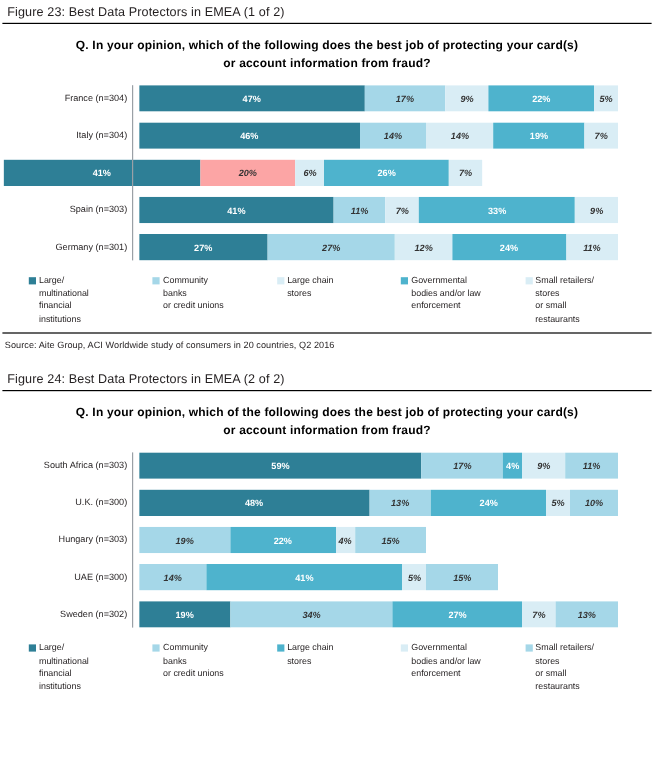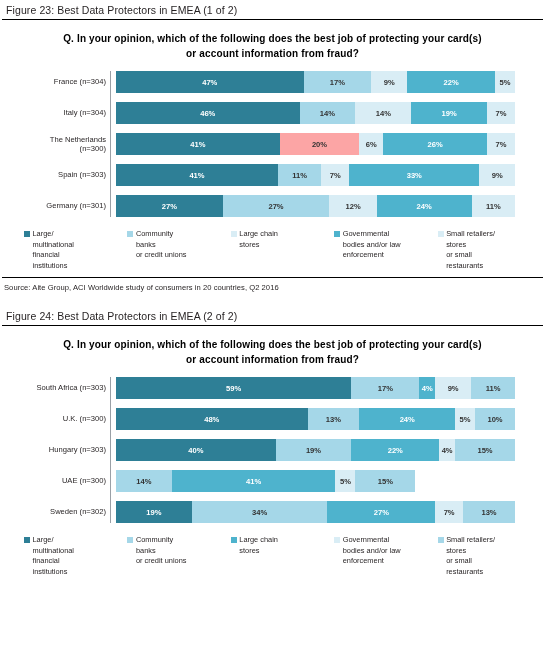--- a/index.html
+++ b/index.html
@@ -96,21 +96,21 @@
     align-items: center;
     justify-content: center;
     font-size: 7.6px;
     font-weight: bold;
     height: 100%;
     box-sizing: border-box;
     overflow: hidden;
     white-space: nowrap;
   }
   .seg.light-text { color: #ffffff; }
-  .seg.dark-text { color: #333333; }
+  .seg.dark-text { color: #333333; font-style: italic; }
 
   
   .legend {
     display: flex;
     padding: 12px 16px 0 24px;
     gap: 12px;
   }
   .legend-item {
     width: 100px;
     display: flex;
@@ -171,22 +171,20 @@
             <div class="row-label">Italy (n=304)</div>
             <div class="bar">
               <div class="seg light-text" style="background: rgb(46, 127, 150); width: 46%;">46%</div>
               <div class="seg dark-text" style="background: rgb(165, 215, 232); width: 14%;">14%</div>
               <div class="seg dark-text" style="background: rgb(217, 237, 245); width: 14%;">14%</div>
               <div class="seg light-text" style="background: rgb(78, 179, 205); width: 19%;">19%</div>
               <div class="seg dark-text" style="background: rgb(217, 237, 245); width: 7%;">7%</div>
             </div>
           </div>
           <div class="row">
-            <div class="row-label">The Netherlands
-(n=300)</div>
             <div class="bar">
               <div class="seg light-text" style="background: rgb(46, 127, 150); width: 41%;">41%</div>
               <div class="seg dark-text" style="background: #fca5a5; width: 20%;">20%</div>
               <div class="seg dark-text" style="background: rgb(217, 237, 245); width: 6%;">6%</div>
               <div class="seg light-text" style="background: rgb(78, 179, 205); width: 26%;">26%</div>
               <div class="seg dark-text" style="background: rgb(217, 237, 245); width: 7%;">7%</div>
             </div>
           </div>
           <div class="row">
             <div class="row-label">Spain (n=303)</div>
@@ -277,21 +275,20 @@
               <div class="seg light-text" style="background: rgb(46, 127, 150); width: 48%;">48%</div>
               <div class="seg dark-text" style="background: rgb(165, 215, 232); width: 13%;">13%</div>
               <div class="seg light-text" style="background: rgb(78, 179, 205); width: 24%;">24%</div>
               <div class="seg dark-text" style="background: rgb(217, 237, 245); width: 5%;">5%</div>
               <div class="seg dark-text" style="background: rgb(165, 215, 232); width: 10%;">10%</div>
             </div>
           </div>
           <div class="row">
             <div class="row-label">Hungary  (n=303)</div>
             <div class="bar">
-              <div class="seg light-text" style="background: rgb(46, 127, 150); width: 40%;">40%</div>
               <div class="seg dark-text" style="background: rgb(165, 215, 232); width: 19%;">19%</div>
               <div class="seg light-text" style="background: rgb(78, 179, 205); width: 22%;">22%</div>
               <div class="seg dark-text" style="background: rgb(217, 237, 245); width: 4%;">4%</div>
               <div class="seg dark-text" style="background: rgb(165, 215, 232); width: 15%;">15%</div>
             </div>
           </div>
           <div class="row">
             <div class="row-label">UAE  (n=300)</div>
             <div class="bar">
               <div class="seg dark-text" style="background: rgb(165, 215, 232); width: 14%;">14%</div>

